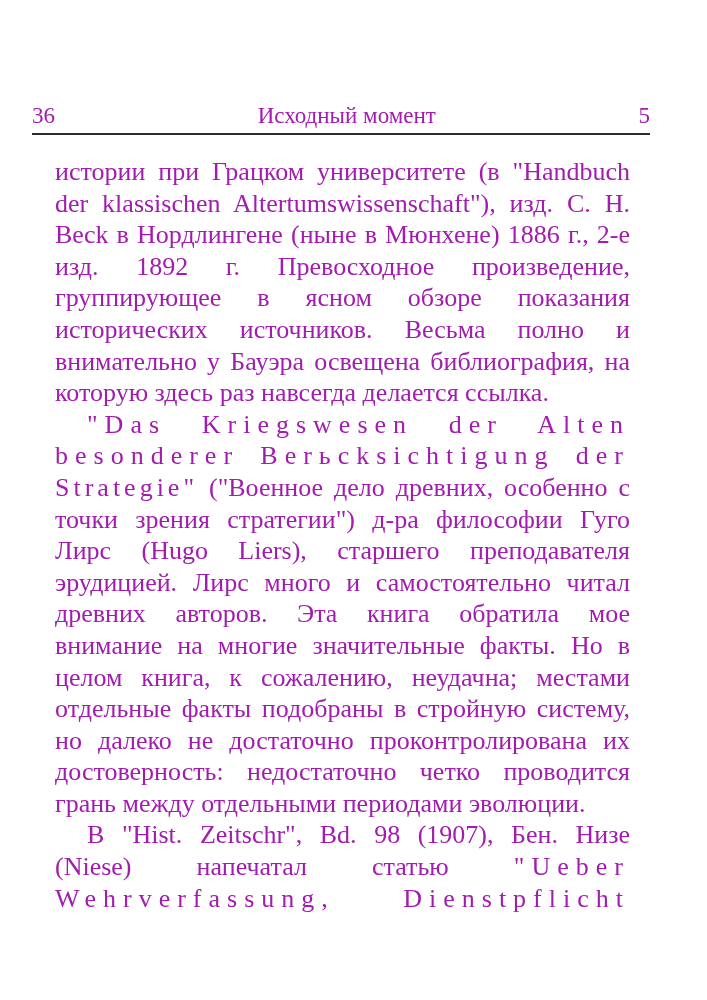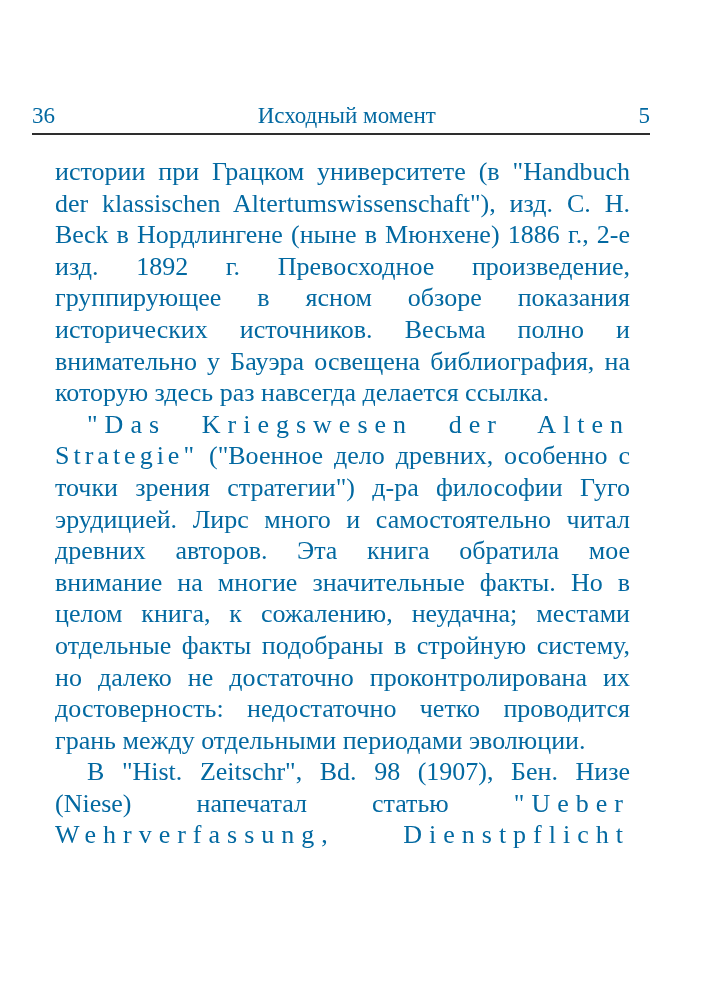--- a/index.html
+++ b/index.html
@@ -5,21 +5,21 @@
   html, body {
     margin: 0;
     padding: 0;
     background: #ffffff;
   }
   .page {
     position: relative;
     width: 707px;
     height: 1000px;
     background: #ffffff;
-    color: #0369a1;
+    color: #a21caf;
     font-family: "Liberation Serif", "DejaVu Serif", serif;
     overflow: hidden;
   }
   
   .header {
     margin: 0 57px 0 32px;          
     padding-top: 55px;
     padding-bottom: 4px;
     border-bottom: 2px solid #2e2e2e;
     display: flex;
@@ -61,22 +61,24 @@
 
       <div class="ln"><span>истории при Грацком университете (в "Handbuch</span></div>
       <div class="ln"><span>der klassischen Altertumswissenschaft"), изд. C. H.</span></div>
       <div class="ln"><span>Beck в Нордлингене (ныне в Мюнхене) 1886 г., 2-е</span></div>
       <div class="ln"><span>изд. 1892 г. Превосходное произведение,</span></div>
       <div class="ln"><span>группирующее в ясном обзоре показания</span></div>
       <div class="ln"><span>исторических источников. Весьма полно и</span></div>
       <div class="ln"><span>внимательно у Бауэра освещена библиография, на</span></div>
       <div class="ln end"><span>которую здесь раз навсегда делается ссылка.</span></div>
       <div class="ln ind"><span class="sp-wide">"Das Kriegswesen der Alten mit</span></div>
+      <div class="ln"><span class="sp-wide">besonderer Berьcksichtigung der</span></div>
       <div class="ln"><span class="sp-med">Strategie"</span><span> ("Военное дело древних, особенно с</span></div>
       <div class="ln"><span>точки зрения стратегии") д-ра философии Гуго</span></div>
+      <div class="ln"><span>Лирс (Hugo Liers), старшего преподавателя</span></div>
       <div class="ln"><span>эрудицией. Лирс много и самостоятельно читал</span></div>
       <div class="ln"><span>древних авторов. Эта книга обратила мое</span></div>
       <div class="ln"><span>внимание на многие значительные факты. Но в</span></div>
       <div class="ln"><span>целом книга, к сожалению, неудачна; местами</span></div>
       <div class="ln"><span>отдельные факты подобраны в стройную систему,</span></div>
       <div class="ln"><span>но далеко не достаточно проконтролирована их</span></div>
       <div class="ln"><span>достоверность: недостаточно четко проводится</span></div>
       <div class="ln end"><span>грань между отдельными периодами эволюции.</span></div>
       <div class="ln ind"><span>В "Hist. Zeitschr", Bd. 98 (1907), Бен. Низе</span></div>
       <div class="ln"><span>(Niese) напечатал статью </span><span class="sp-wide">"Ueber</span></div>

